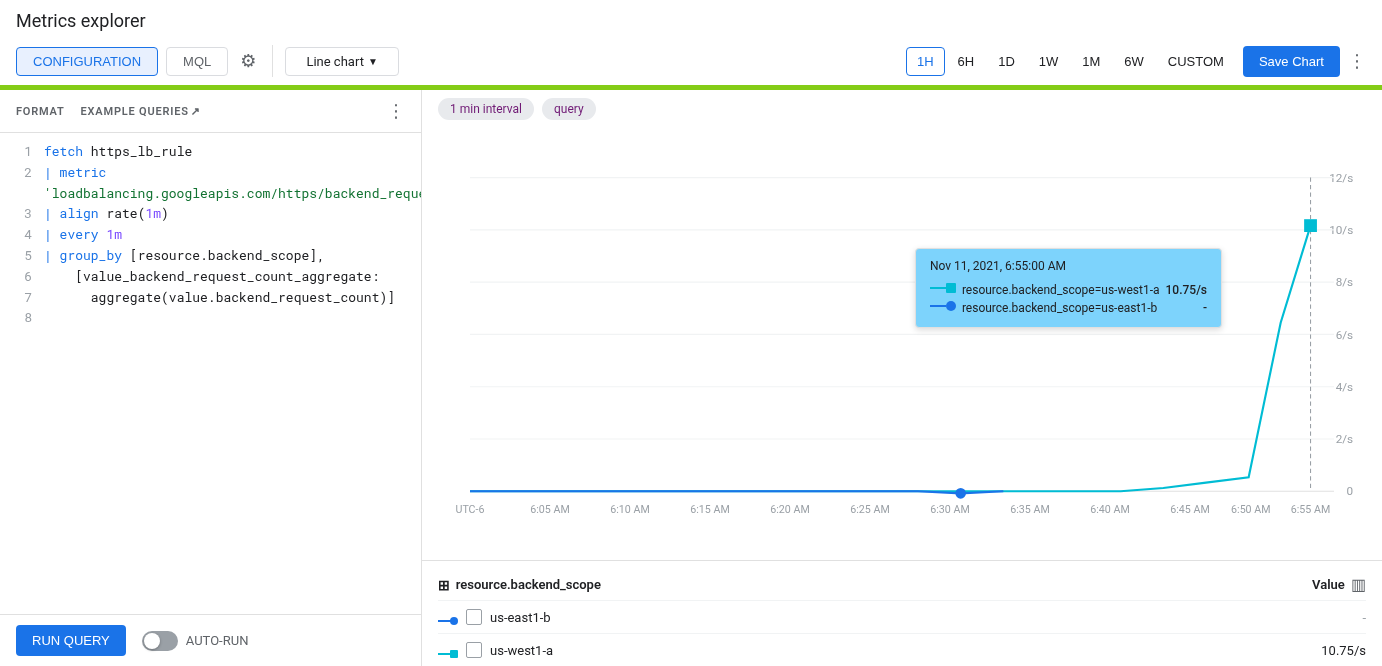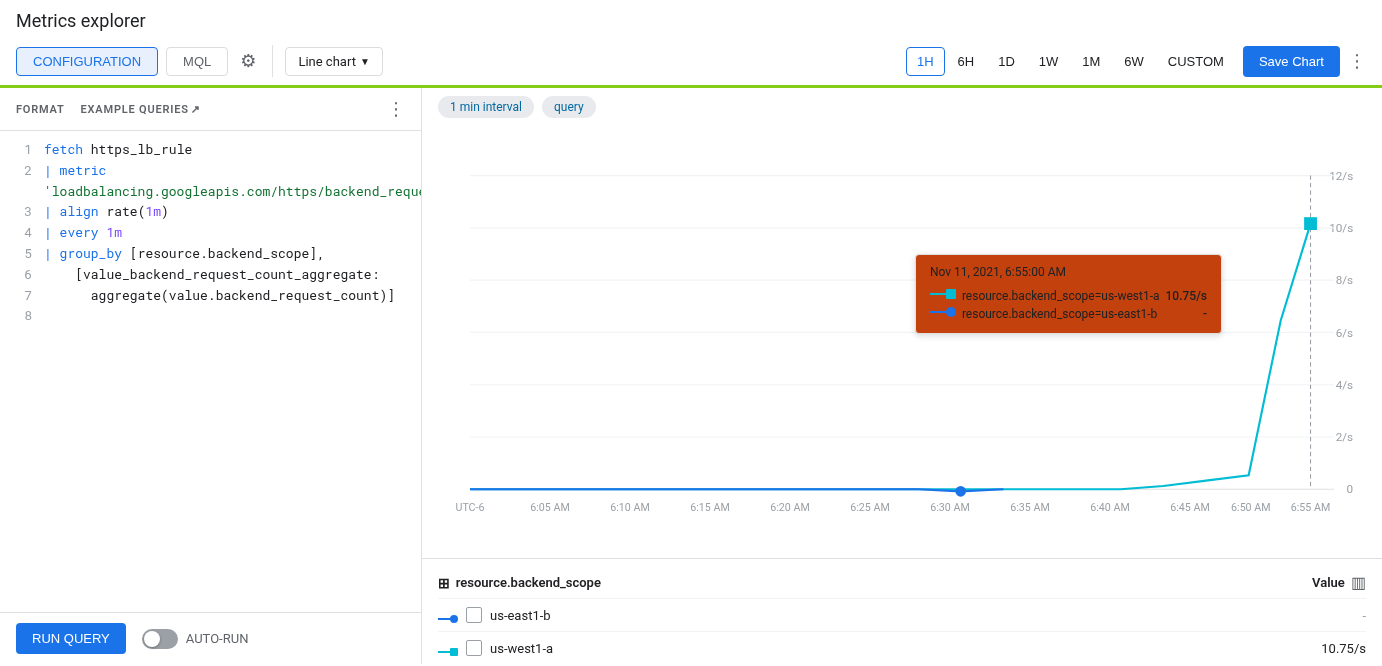--- a/index.html
+++ b/index.html
@@ -1,33 +1,33 @@
 <!DOCTYPE html>
 <html><head>
   <meta charset="utf-8">
   <style>
     * { box-sizing: border-box; margin: 0; padding: 0; }
     body { font-family: 'Google Sans', Roboto, Arial, sans-serif; background: #fff; color: #202124; font-size: 13px; }
 
     .app-title { font-size: 18px; font-weight: 400; padding: 10px 16px 6px; color: #202124; }
 
     .top-bar {
-      display: flex; align-items: center; border-bottom: 3px solid #84cc16;
+      display: flex; align-items: center; border-bottom: 5px solid #84cc16;
       padding: 8px 16px; gap: 8px;
     }
     .tab-btn {
       padding: 6px 16px; border: 1px solid #dadce0; border-radius: 4px;
       background: #fff; cursor: pointer; font-size: 13px; font-weight: 500; color: #1a73e8;
     }
     .tab-btn.active { background: #e8f0fe; border-color: #1a73e8; }
     .tab-btn.mql { color: #5f6368; }
     .gear-btn { background: none; border: none; cursor: pointer; color: #5f6368; font-size: 18px; padding: 4px; }
     .chart-type-select {
       display: flex; align-items: center; gap: 4px; border: 1px solid #dadce0;
-      border-radius: 4px; padding: 6px 12px; cursor: pointer; font-size: 13px;
+      border-radius: 4px; padding: 6px 20px; cursor: pointer; font-size: 13px;
     }
     .time-btns { display: flex; align-items: center; gap: 2px; }
     .time-btn {
       padding: 6px 10px; border: 1px solid transparent; border-radius: 4px;
       background: none; cursor: pointer; font-size: 13px; color: #202124;
     }
     .time-btn.active { border-color: #1a73e8; color: #1a73e8; }
     .save-chart-btn {
       background: #1a73e8; color: #fff; border: none; border-radius: 4px;
       padding: 8px 16px; font-size: 13px; font-weight: 500; cursor: pointer;
@@ -54,29 +54,29 @@
 
     .bottom-bar { display: flex; align-items: center; gap: 16px; padding: 10px 16px; border-top: 1px solid #e0e0e0; }
     .run-btn { background: #1a73e8; color: #fff; border: none; border-radius: 4px; padding: 8px 16px; font-size: 13px; font-weight: 500; cursor: pointer; }
     .toggle-label { display: flex; align-items: center; gap: 8px; font-size: 13px; color: #5f6368; }
     .toggle { width: 36px; height: 20px; background: #9aa0a6; border-radius: 10px; position: relative; cursor: pointer; }
     .toggle-knob { width: 16px; height: 16px; background: #fff; border-radius: 50%; position: absolute; top: 2px; left: 2px; box-shadow: 0 1px 3px rgba(0,0,0,0.3); }
 
     
     .right-panel { flex: 1; display: flex; flex-direction: column; overflow: hidden; }
     .chart-tags { display: flex; gap: 8px; padding: 8px 16px; }
-    .tag-chip { background: #e8eaed; border-radius: 100px; padding: 4px 12px; font-size: 12px; color: #0369a1; }
+    .tag-chip { background: #e8eaed; border-radius: 100px; padding: 4px 12px; font-size: 12px; color: #701a75; }
 
     .chart-area { flex: 1; position: relative; padding: 0 16px; }
 
     .tooltip-box {
-      position: absolute; background: #c2410c; border: 1px solid #e0e0e0;
+      position: absolute; background: #7dd3fc; border: 1px solid #e0e0e0;
       border-radius: 4px; padding: 10px 14px; font-size: 12px;
       box-shadow: 0 2px 6px rgba(0,0,0,0.15);
-      right: 160px; top: 120px; min-width: 260px; margin-top: 8px;
+      right: 160px; top: 120px; min-width: 260px;
     }
     .tooltip-title { font-size: 12px; color: #202124; margin-bottom: 8px; }
     .tooltip-row { display: flex; align-items: flex-start; gap: 6px; padding: 2px 0; }
     .tooltip-label { flex: 1; color: #202124; }
     .tooltip-value { color: #202124; font-weight: 500; }
 
     
     .legend-area { border-top: 1px solid #e0e0e0; padding: 8px 16px 0; }
     .legend-header { display: flex; align-items: center; justify-content: space-between; padding: 6px 0; }
     .legend-title { font-size: 13px; font-weight: 600; color: #202124; display: flex; align-items: center; gap: 6px; }

